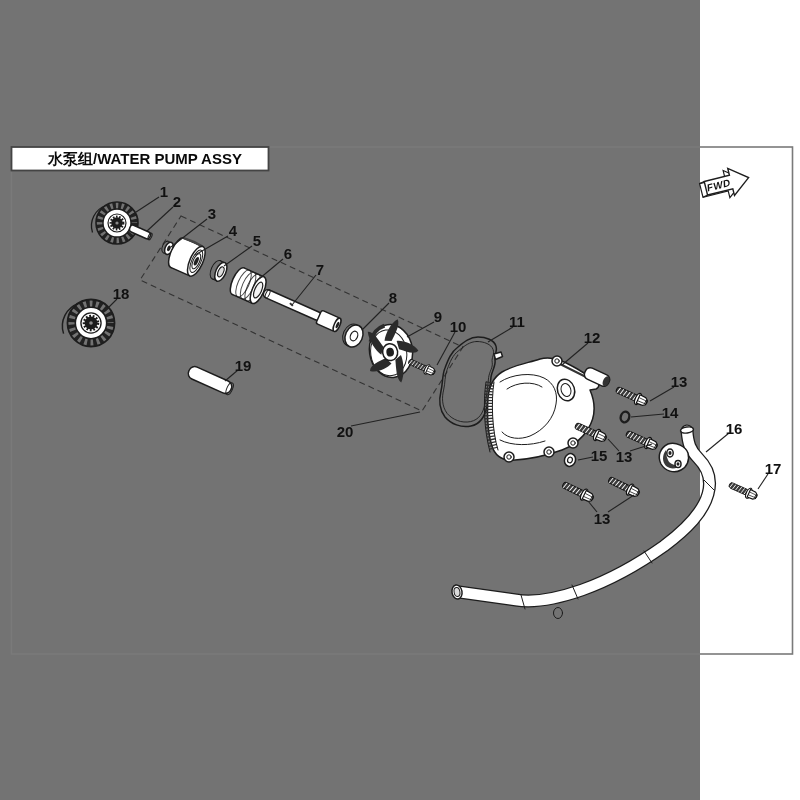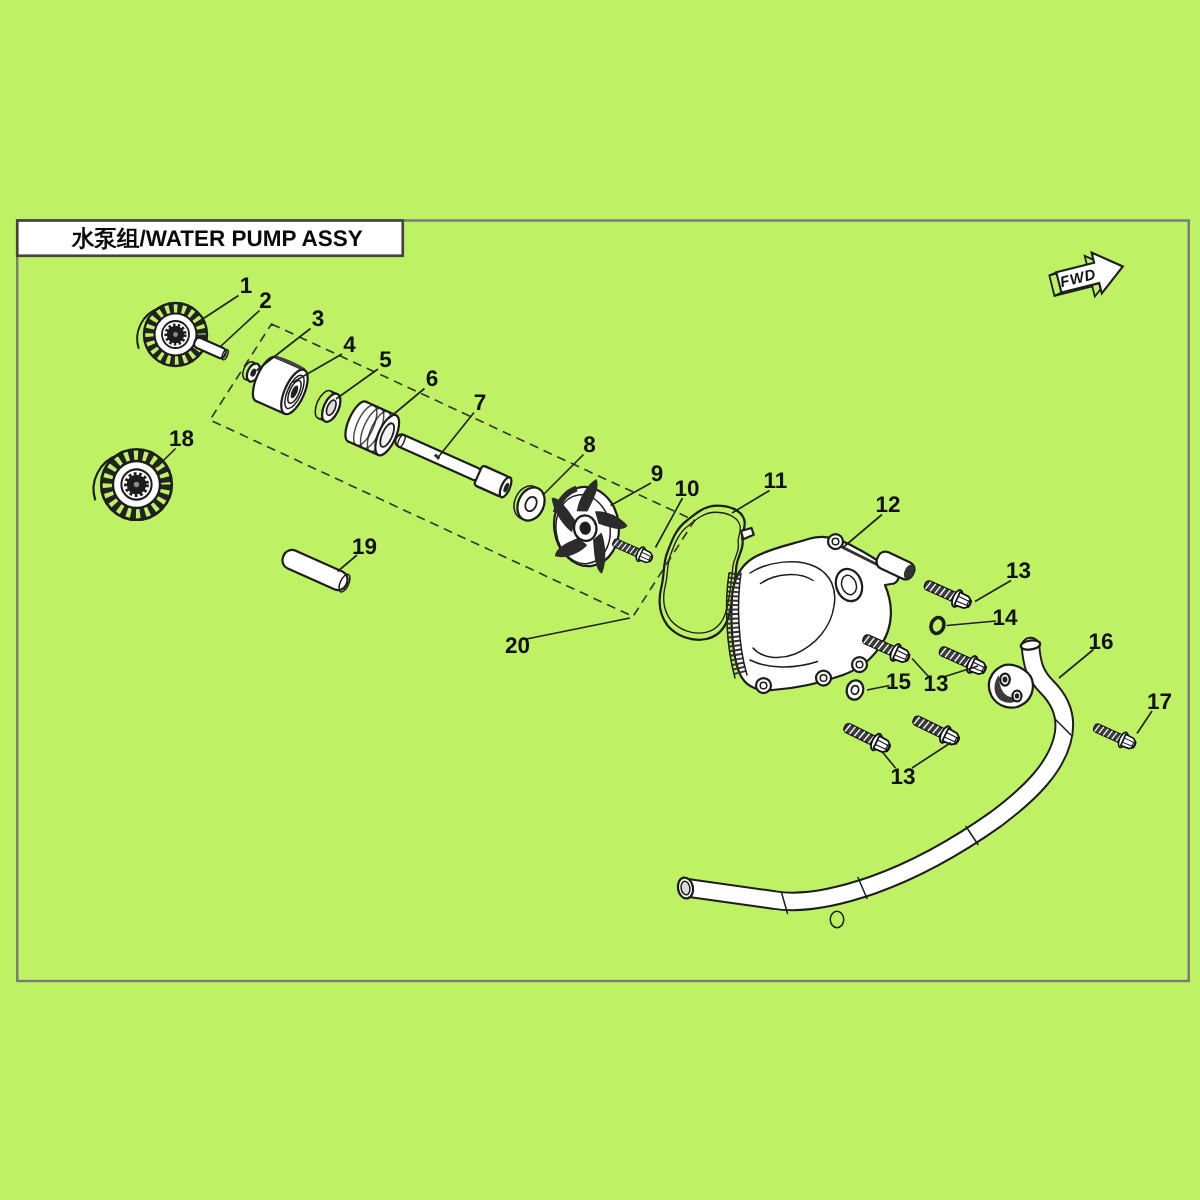--- a/index.html
+++ b/index.html
@@ -1,16 +1,16 @@
 <!DOCTYPE html>
 <html><head>
 <meta charset="utf-8">
 <style>
   html,body{margin:0;padding:0;background:#ffffff;}
-  .page{position:relative;width:800px;height:800px;background:#bef264;font-family:"Liberation Sans",sans-serif;}
+  .page{position:relative;width:700px;height:800px;background:#737373;font-family:"Liberation Sans",sans-serif;}
   svg{position:absolute;left:0;top:0;}
   .outline{fill:none;stroke:#1d1d1d;stroke-width:1.5;stroke-linejoin:round;stroke-linecap:round;}
   .thin{fill:none;stroke:#1d1d1d;stroke-width:1;stroke-linejoin:round;stroke-linecap:round;}
   .whitefill{fill:#ffffff;stroke:#1d1d1d;stroke-width:1.5;stroke-linejoin:round;}
   .darkfill{fill:#2b2b2b;stroke:none;}
   .leader{stroke:#222;stroke-width:1.1;}
   .callout{font:bold 15px "Liberation Sans",sans-serif;fill:#111;text-anchor:middle;dominant-baseline:central;}
   .title-text{font:bold 15px "Liberation Sans",sans-serif;fill:#0a0a0a;}
   .fwd-text{font:italic bold 10px "Liberation Sans",sans-serif;fill:#111;letter-spacing:.5px;}
   .frame{fill:none;stroke:#7a7a7a;stroke-width:1.6;}

